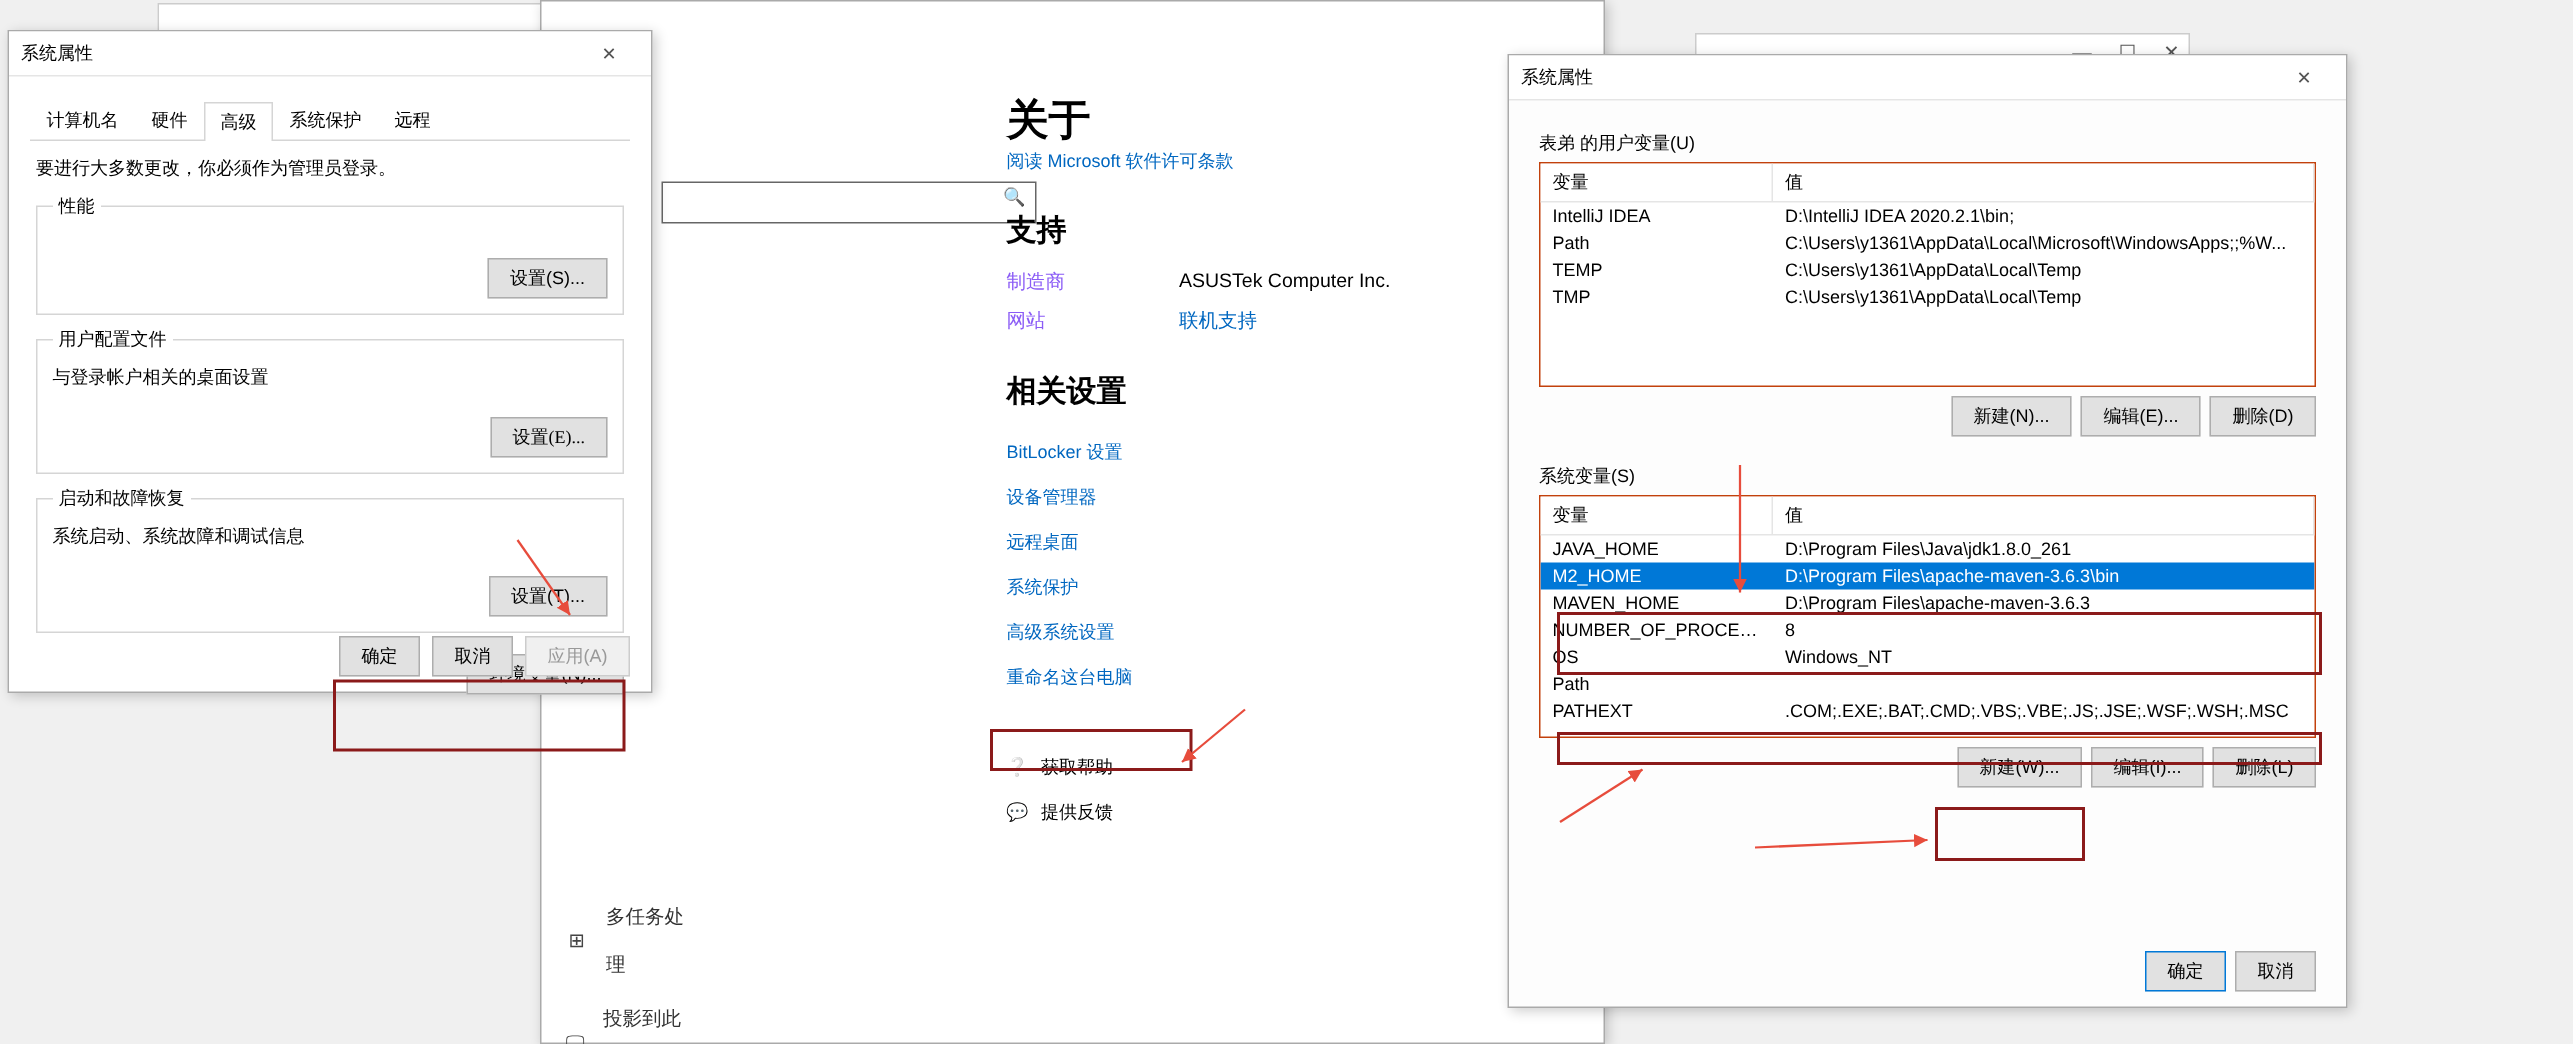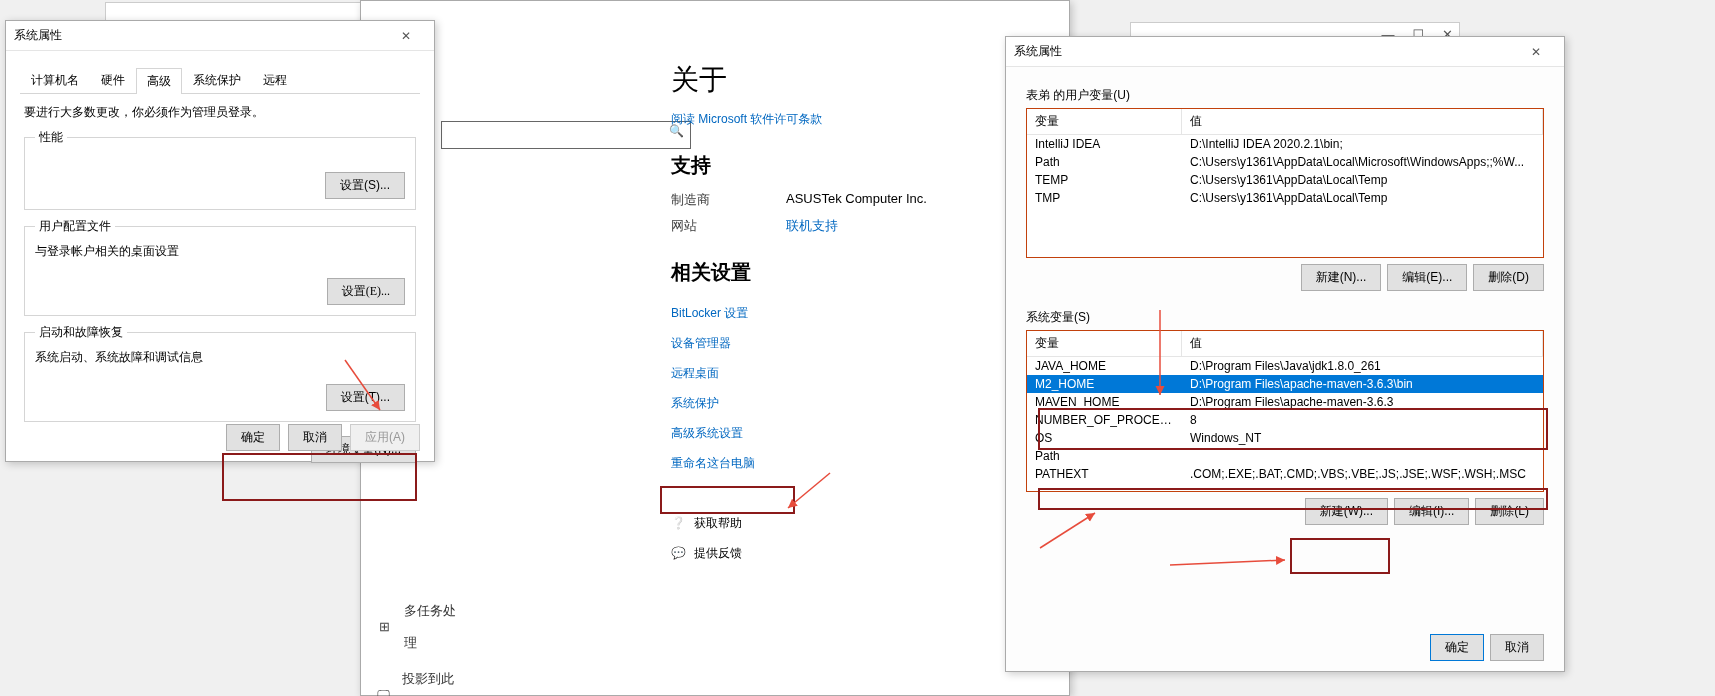--- a/index.html
+++ b/index.html
@@ -29,24 +29,24 @@
 
 #sysprops { left: 5px; top: 20px; width: 430px; height: 442px; z-index: 30; }
 #sysprops .body { padding: 10px 14px; }
 #sysprops .btnrow { position: absolute; bottom: 10px; right: 14px; display: flex; gap: 8px; }
 
 #settings { left: 360px; top: 0; width: 710px; height: 696px; background: #fff; z-index: 10; }
 #settings .side { position: absolute; left: 10px; top: 304px; width: 100px; font-size: 13px; line-height: 32px; color: #333; }
 #settings .side .item { display: flex; align-items: center; gap: 12px; padding: 2px 6px; }
 #settings .side .icon { width: 16px; text-align: center; color: #444; }
 #settings .main { position: absolute; left: 310px; top: 60px; right: 20px; }
-#settings h1 { font-size: 28px; font-weight: 400; margin-bottom: 12px; }
+#settings h1 { font-size: 28px; font-weight: 700; }
 #settings h2 { font-size: 20px; font-weight: 600; margin: 24px 0 12px; }
 #settings .kv { display: flex; margin: 8px 0; font-size: 13px; }
-#settings .kv .k { width: 115px; color: #404040; }
+#settings .kv .k { width: 115px; color: #8b5cf6; }
 #settings .search { position: absolute; left: 80px; top: 120px; width: 250px; height: 28px; border: 1px solid #666; padding: 2px 6px; }
 #settings .search input { border: none; outline: none; width: 220px; font-size: 12px; background: transparent; }
 
 #envdlg { left: 1005px; top: 36px; width: 560px; height: 636px; z-index: 40; background: #fdfdfd; }
 #envdlg .body { padding: 14px 20px; position: relative; height: calc(100% - 30px); }
 #envdlg .sectlabel { margin: 6px 0 4px; }
 #envdlg .btnrow { display: flex; justify-content: flex-end; gap: 6px; margin-top: 6px; }
 .bgwin { position: absolute; border: 1px solid #ccc; background: #fff; }
 .bgwin .ctrls { position: absolute; top: 4px; right: 6px; display: flex; gap: 18px; color: #555; font-size: 13px; }
 </style>

